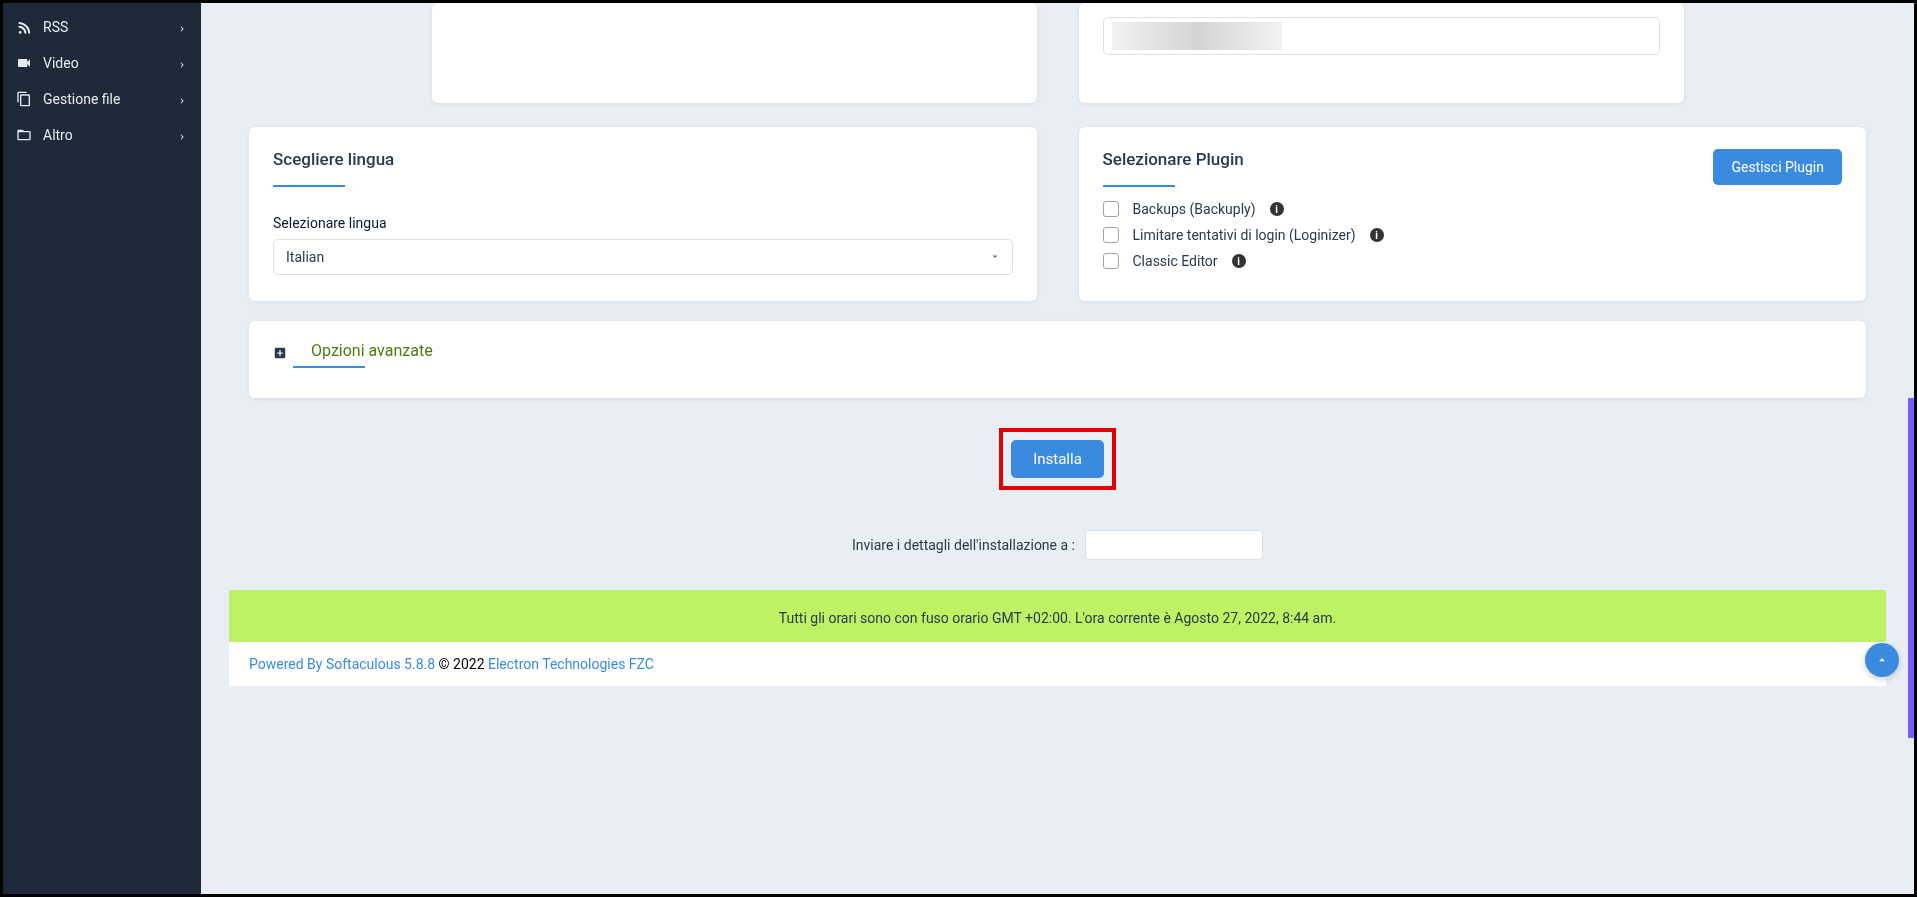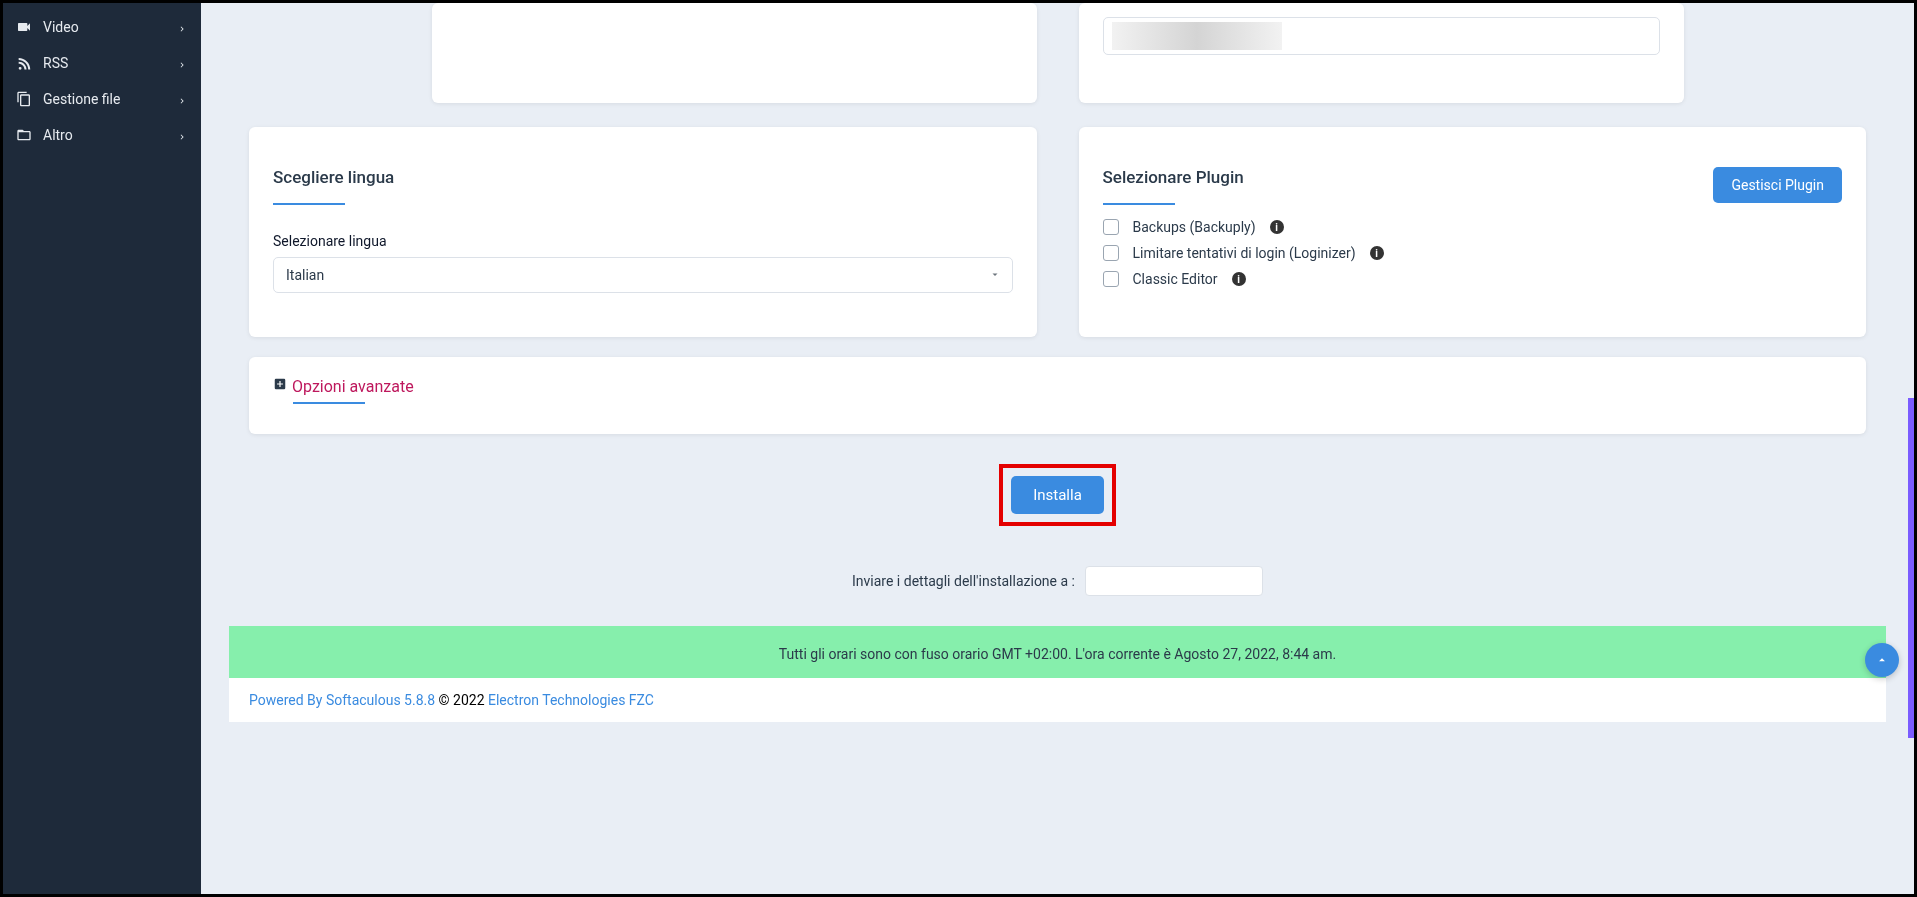--- a/index.html
+++ b/index.html
@@ -70,21 +70,21 @@
     .row {
       display: flex;
       gap: 42px;
       padding: 0 20px;
       justify-content: center;
     }
     .card {
       background: #fff;
       border-radius: 6px;
       box-shadow: 0 1px 4px rgba(0,0,0,0.08);
-      padding: 40px 24px;
+      padding: 22px 24px;
       flex: 1;
       min-height: 100px;
     }
     .card-title {
       font-size: 17px;
       color: #2b3a4a;
       font-weight: 500;
       padding-bottom: 10px;
       position: relative;
     }
@@ -196,24 +196,24 @@
     }
     .advanced-card {
       background: #fff;
       border-radius: 6px;
       box-shadow: 0 1px 4px rgba(0,0,0,0.08);
       padding: 20px 24px 30px;
       margin: 20px;
     }
     .advanced-title {
       display: flex;
-      align-items: flex-start;
-      gap: 5px;
+      align-items: flex-end;
+      gap: 24px;
       font-size: 16px;
-      color: #be185d;
+      color: #4d7c0f;
       cursor: pointer;
     }
     .plus-icon {
       width: 14px;
       height: 14px;
       display: inline-flex;
     }
     .plus-icon svg {
       fill: #2b3a4a;
     }
@@ -241,21 +241,21 @@
       border-radius: 4px;
       padding: 6px 8px;
       width: 178px;
       font-size: 14px;
     }
     .timezone-bar {
       text-align: center;
       padding: 20px 0 16px;
       font-size: 14px;
       color: #2b3a4a;
-      background: #86efac;
+      background: #bef264;
     }
     .footer-bar {
       background: #fff;
       padding: 14px 20px;
       font-size: 14px;
     }
     .footer-bar a {
       color: #3a8be0;
       text-decoration: none;
     }
@@ -296,37 +296,37 @@
       margin-top: 28px;
     }
   </style>
 </head>
 <body>
 
 <div class="sidebar">
   <div class="sidebar-item">
     <span class="sidebar-icon">
       <svg viewBox="0 0 24 24">
-          <path d="M17 10.5V7c0-.55-.45-1-1-1H4c-.55 0-1 .45-1 1v10c0 .55.45 1 1 1h12c.55 0 1-.45 1-1v-3.5l4 4v-11l-4 4z"></path>
-        </svg>
-    </span>
-    <span>Video</span>
+          <path d="M6.18 17.82a2.18 2.18 0 1 1 0 4.36 2.18 2.18 0 0 1 0-4.36zM4 4.44v3.1c7.9 0 14.3 6.4 14.3 14.3h3.1C21.4 12.2 13.6 4.44 4 4.44zM4 10.1v3.1c4.8 0 8.7 3.9 8.7 8.7h3.1C15.8 15.4 10.5 10.1 4 10.1z"></path>
+        </svg>
+    </span>
+    <span>RSS</span>
     <span class="sidebar-chevron">
       <svg viewBox="0 0 24 24">
           <path d="M8.59 16.59L13.17 12 8.59 7.41 10 6l6 6-6 6-1.41-1.41z"></path>
         </svg>
     </span>
   </div>
   <div class="sidebar-item">
     <span class="sidebar-icon">
       <svg viewBox="0 0 24 24">
-          <path d="M6.18 17.82a2.18 2.18 0 1 1 0 4.36 2.18 2.18 0 0 1 0-4.36zM4 4.44v3.1c7.9 0 14.3 6.4 14.3 14.3h3.1C21.4 12.2 13.6 4.44 4 4.44zM4 10.1v3.1c4.8 0 8.7 3.9 8.7 8.7h3.1C15.8 15.4 10.5 10.1 4 10.1z"></path>
-        </svg>
-    </span>
-    <span>RSS</span>
+          <path d="M17 10.5V7c0-.55-.45-1-1-1H4c-.55 0-1 .45-1 1v10c0 .55.45 1 1 1h12c.55 0 1-.45 1-1v-3.5l4 4v-11l-4 4z"></path>
+        </svg>
+    </span>
+    <span>Video</span>
     <span class="sidebar-chevron">
       <svg viewBox="0 0 24 24">
           <path d="M8.59 16.59L13.17 12 8.59 7.41 10 6l6 6-6 6-1.41-1.41z"></path>
         </svg>
     </span>
   </div>
   <div class="sidebar-item">
     <span class="sidebar-icon">
       <svg viewBox="0 0 24 24">
           <path d="M16 1H4c-1.1 0-2 .9-2 2v14h2V3h12V1zm3 4H8c-1.1 0-2 .9-2 2v14c0 1.1.9 2 2 2h11c1.1 0 2-.9 2-2V7c0-1.1-.9-2-2-2zm0 16H8V7h11v14z"></path>

